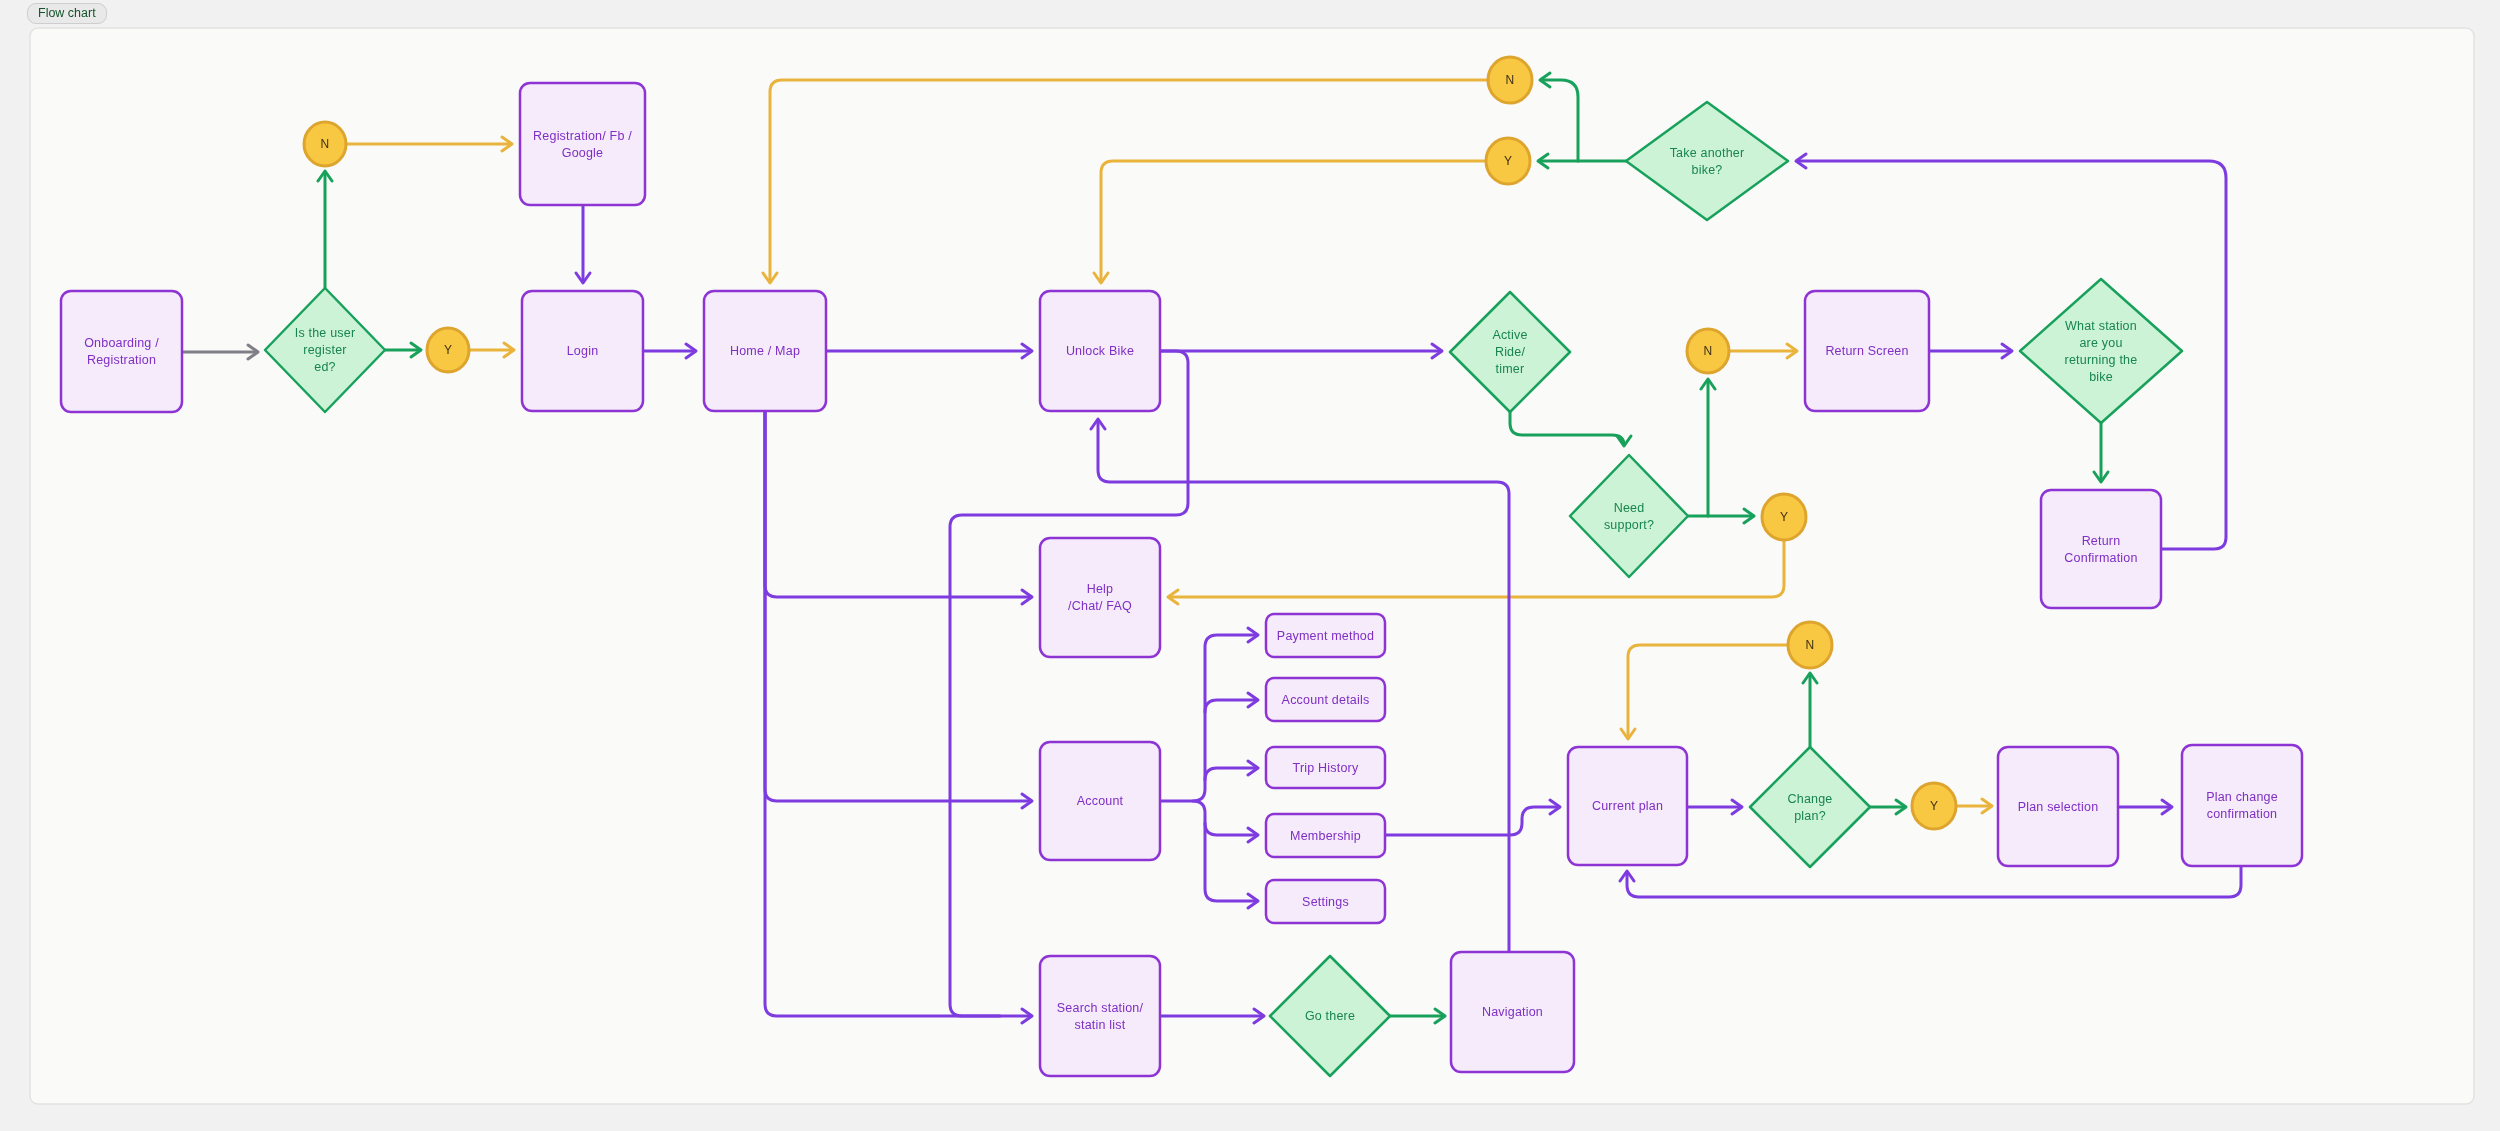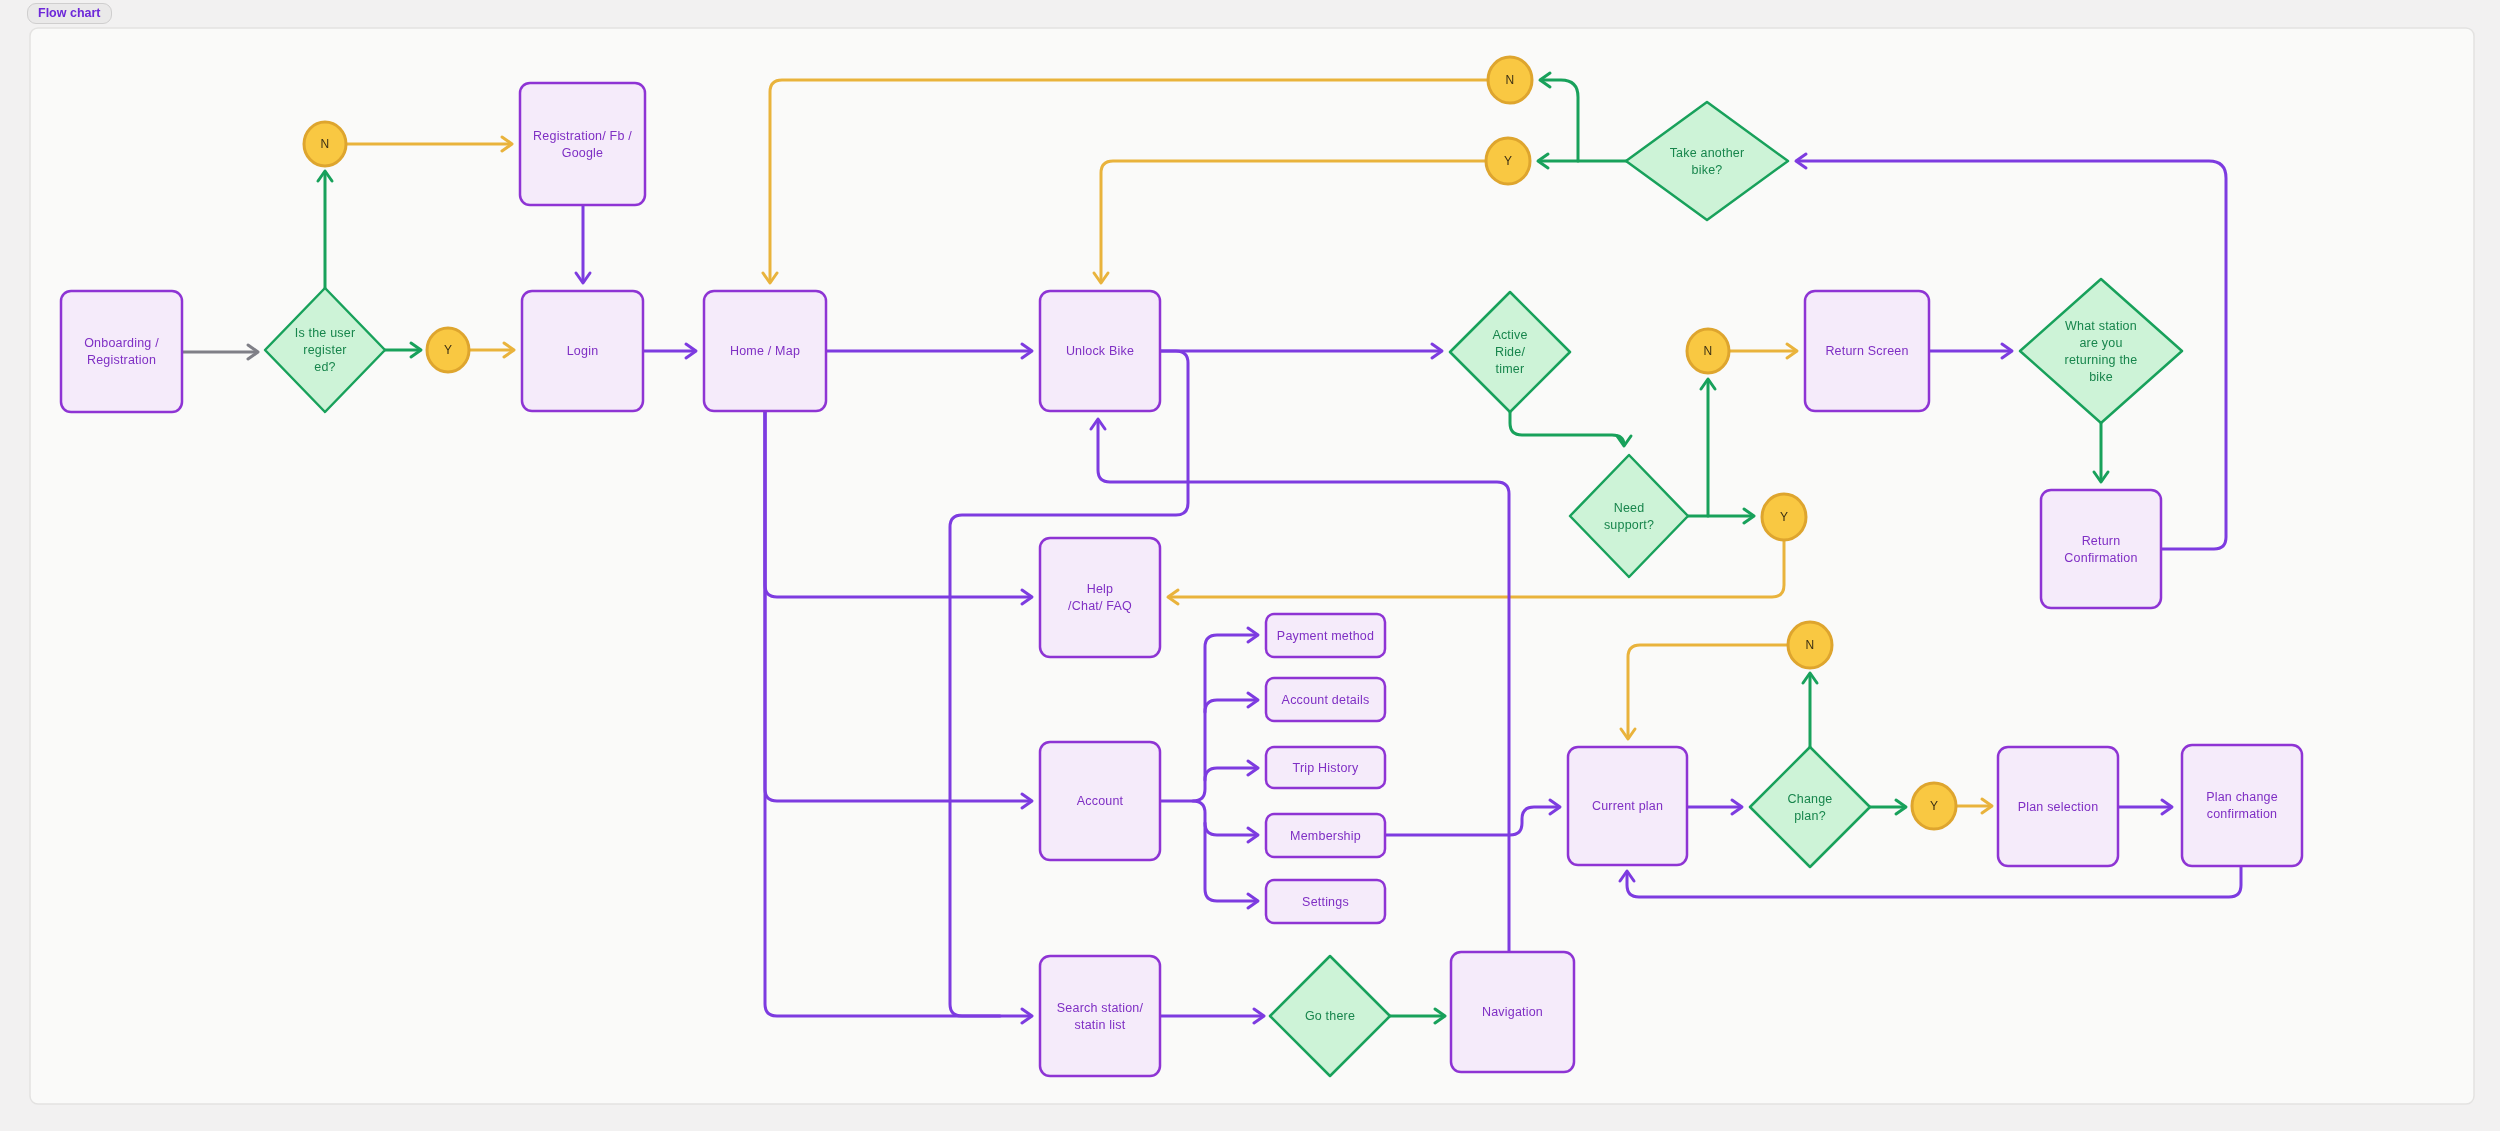--- a/index.html
+++ b/index.html
@@ -1,19 +1,19 @@
 <!DOCTYPE html>
 <html><head>
 <meta charset="utf-8">
 <style>
   html,body{margin:0;padding:0;background:#f2f1f1;}
   #stage{position:relative;width:2500px;height:1131px;background:#f2f1f1;overflow:hidden;
          font-family:"Liberation Sans",sans-serif;}
   #flow-badge{position:absolute;left:27px;top:3px;padding:2px 10px 3px;background:#eae9e9;
-        border:1px solid #cfcece;border-radius:9px;font-size:12.5px;font-weight:700;color:#6d28d9;z-index:3;}
+        border:1px solid #cfcece;border-radius:9px;font-size:12.5px;font-weight:400;color:#14532d;z-index:3;}
   #diagram{position:absolute;left:0;top:0;z-index:2;}
   text{font-family:"Liberation Sans",sans-serif;letter-spacing:.2px;}
   .node-label{font-size:12.5px;font-weight:500;}
   .circle-label{font-size:12px;font-weight:500;}
 </style>
 </head>
 <body>
 
 <div id="stage">
   <div id="flow-badge">Flow chart</div>

